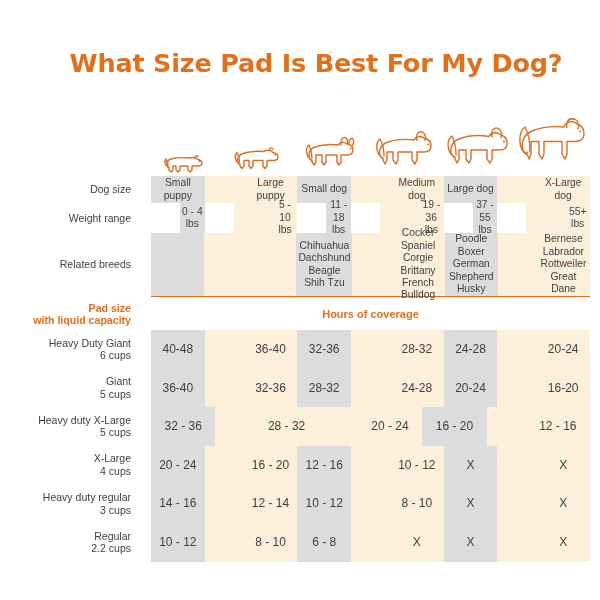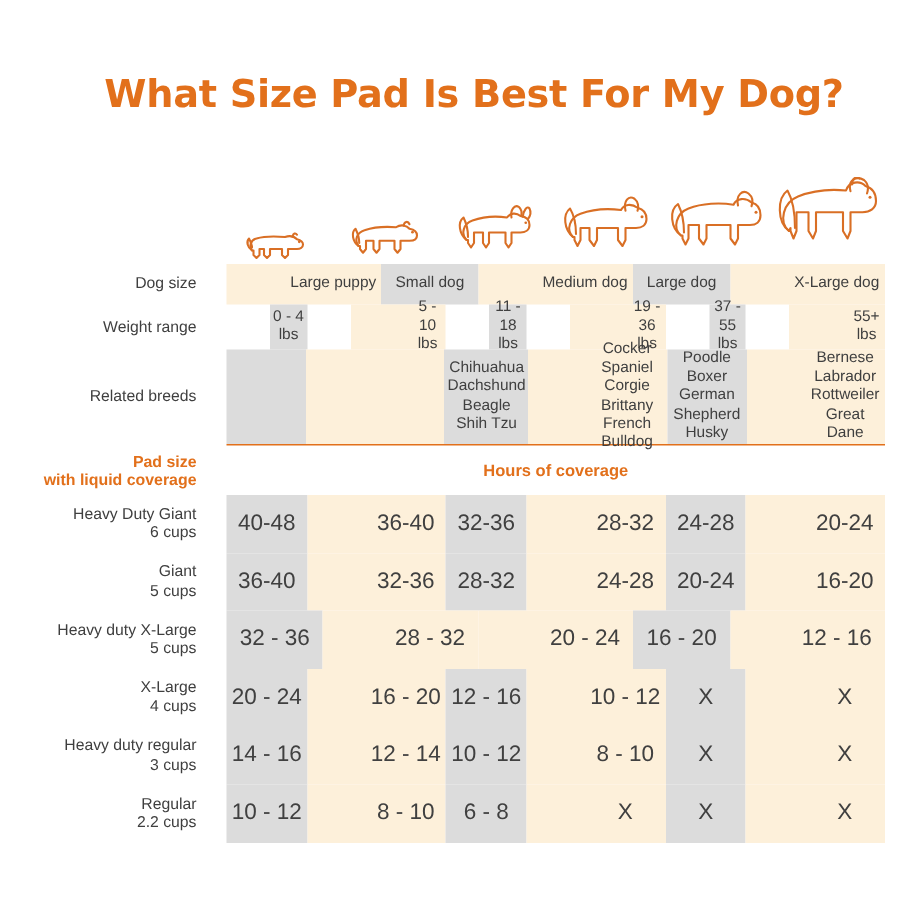--- a/index.html
+++ b/index.html
@@ -112,21 +112,21 @@
     align-items: center;
     justify-content: center;
     color: #E2701B;
     font-weight: bold;
     font-size: 11px;
   }
 
   
   .row-data { height: 38.6px; }
   .row-data .labelcell { height: 38.6px; }
-  .row-data .datacell  { height: 38.6px; font-size: 15px; color: #404040; }
+  .row-data .datacell  { height: 38.6px; font-size: 12px; color: #404040; }
 
   .sub { display: block; }
 </style>
 </head>
 <body>
 
 <div class="page">
 
   <div class="title">What Size Pad Is Best For My Dog?</div>
 
@@ -217,20 +217,21 @@
             <path d="M51 9.5 C49 2 55 -1 60 2 C63 4.5 63 8 62 11"></path>
             <path d="M52 5 C52 1 55 -1 57 1"></path>
             <circle cx="64" cy="13.5" r="1" fill="#D96F25" stroke="none"></circle>
           </g>
         </svg>
       </div>
     </div>
 
     <div class="row row-dogsize">
       <div class="labelcell">Dog size</div>
+      <div class="datacell c-gray">Small puppy</div>
       <div class="datacell c-cream">Large puppy</div>
       <div class="datacell c-gray">Small dog</div>
       <div class="datacell c-cream">Medium dog</div>
       <div class="datacell c-gray">Large dog</div>
       <div class="datacell c-cream">X-Large dog</div>
     </div>
 
     <div class="row row-weight">
       <div class="labelcell">Weight range</div>
       <div class="datacell c-gray">0 - 4 lbs</div>
@@ -286,21 +287,21 @@
             <span class="sub">Great Dane</span>
           </span>
         </div>
     </div>
 
     <div class="divider"></div>
 
     <div class="row row-hours">
       <div class="labelcell">
         <span class="sub">Pad size</span>
-        <span class="sub">with liquid coverage</span>
+        <span class="sub">with liquid capacity</span>
       </div>
       <div class="hours-span">Hours of coverage</div>
     </div>
 
     <div id="data-rows">
         <div class="row row-data">
           <div class="labelcell">
             <span class="sub">Heavy Duty Giant</span>
             <span class="sub">6 cups</span>
           </div>

